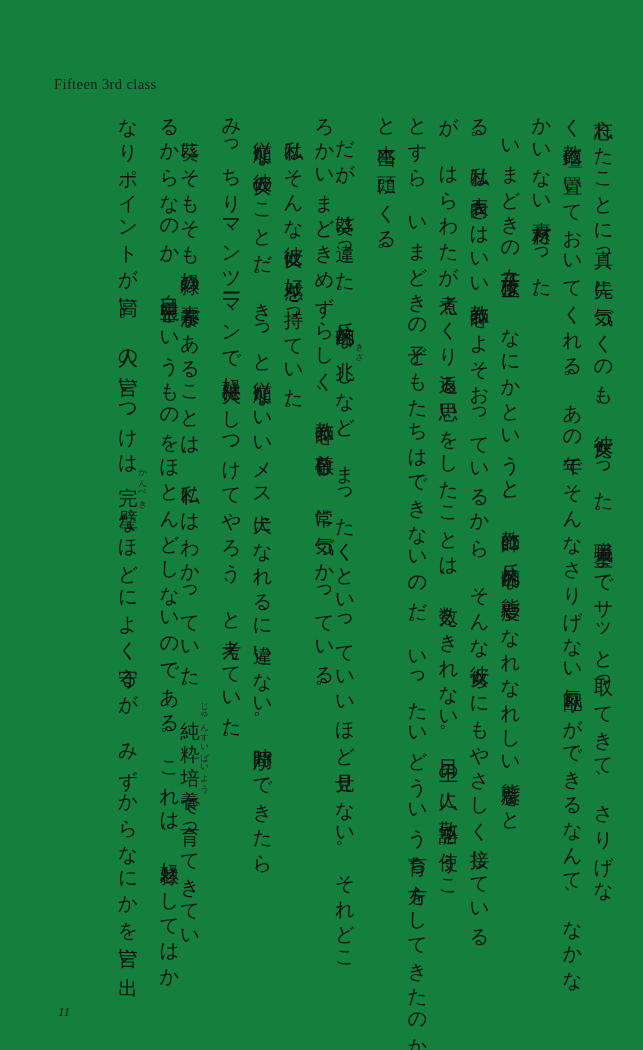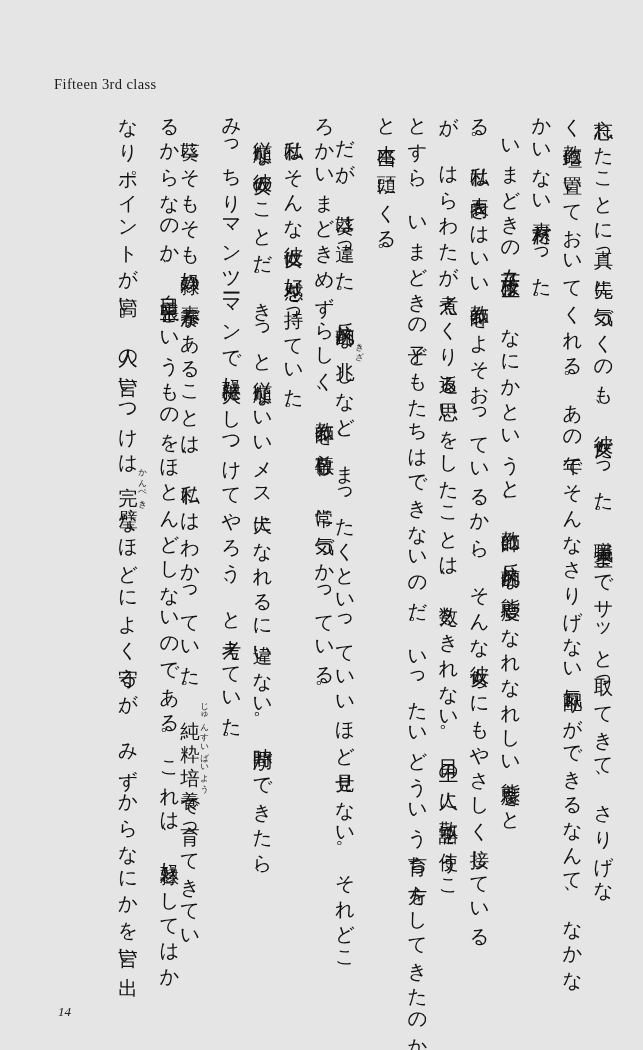--- a/index.html
+++ b/index.html
@@ -12,21 +12,21 @@
     height: 1050px;
     position: relative;
     font-family: "Liberation Serif", serif;
     color: #111111;
     overflow: hidden;
   }
 
   .page {
     position: absolute;
     inset: 0;
-    background: #e5e5e5;
+    background: #15803d;
   }
 
   
   .running-head {
     position: absolute;
     top: 76px;
     left: 54px;
     font-family: "Liberation Serif", serif;
     font-size: 14.5px;
     letter-spacing: 0.4px;
@@ -110,15 +110,15 @@
     <div class="column indent">だが、葵は違った。反抗的な<ruby>兆<rt>きざ</rt></ruby>しなど、まったくといっていいほど見せない。それどこ</div>
     <div class="column">ろかいまどきめずらしく、教師を尊敬し、常に気づかっている。</div>
     <div class="column indent">私はそんな彼女に好感を持っていた。</div>
     <div class="column indent">従順な彼女のことだ。きっと従順ないいメス犬になれるに違いない。時間ができたら、</div>
     <div class="column">みっちりマンツーマンで奴隷犬にしつけてやろう、と考えていた。</div>
     <div class="column indent">葵にそもそも奴隷の素養があることは、私にはわかっていた。<ruby>純粋培養<rt>じゅんすいばいよう</rt></ruby>で育ってきてい</div>
     <div class="column">るからなのか、自己主張というものをほとんどしないのである。これは、奴隷としてはか</div>
     <div class="column">なりポイントが高い。人の言いつけは<ruby>完璧<rt>かんぺき</rt></ruby>なほどによく守るが、みずからなにかを言い出</div>
   </div>
 
-  <div class="folio">14</div>
+  <div class="folio">11</div>
 
 </div>
 
 </body></html>

